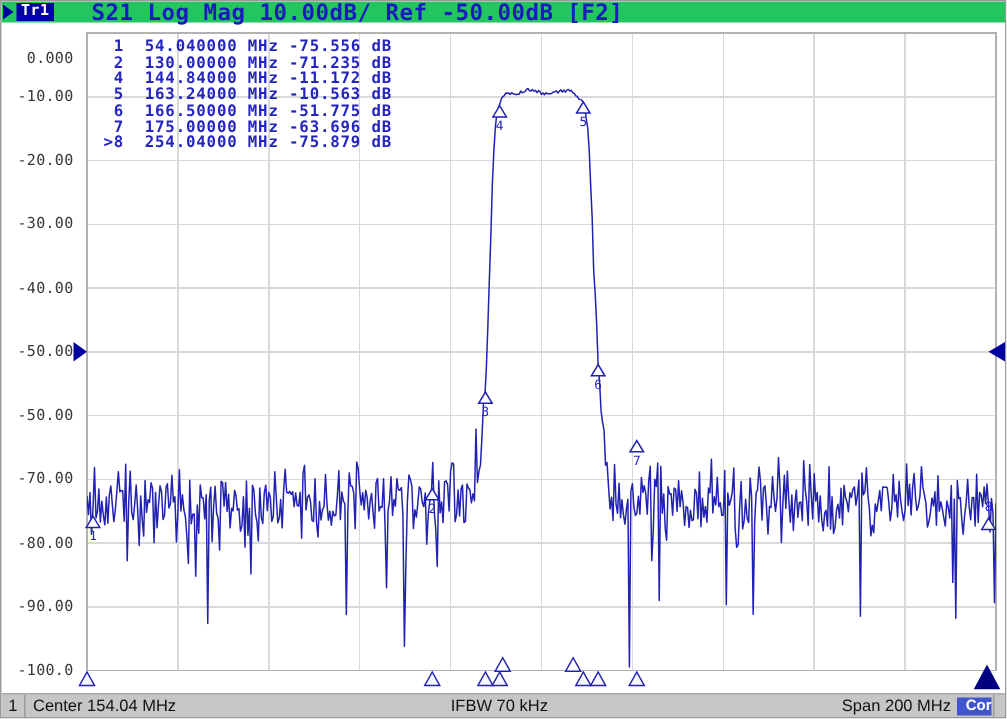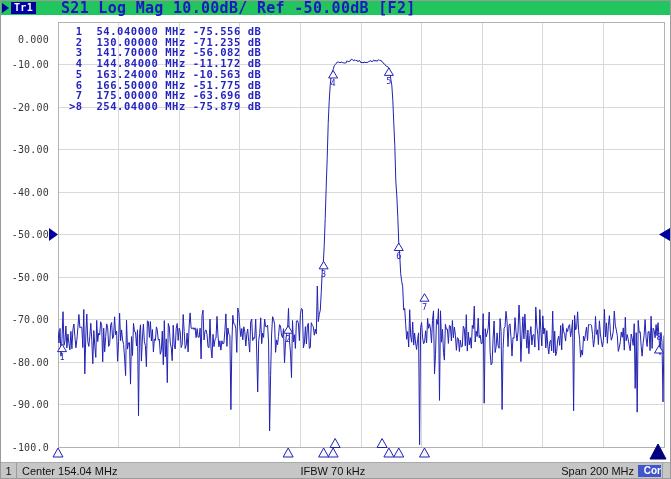--- a/index.html
+++ b/index.html
@@ -131,21 +131,20 @@
       <div class="ylab" style="top: 270.5px;">-50.00</div>
       <div class="ylab" style="top: 313px;">-70.00</div>
       <div class="ylab" style="top: 355.5px;">-80.00</div>
       <div class="ylab" style="top: 398px;">-90.00</div>
       <div class="ylab" style="top: 440.5px;">-100.0</div>
     </div>
 
   <div class="mtable" id="mtable">
       <div class="mrow"> 1  54.040000 MHz -75.556 dB</div>
       <div class="mrow"> 2  130.00000 MHz -71.235 dB</div>
-      <div class="mrow"> 3  141.70000 MHz -56.082 dB</div>
       <div class="mrow"> 4  144.84000 MHz -11.172 dB</div>
       <div class="mrow"> 5  163.24000 MHz -10.563 dB</div>
       <div class="mrow"> 6  166.50000 MHz -51.775 dB</div>
       <div class="mrow"> 7  175.00000 MHz -63.696 dB</div>
       <div class="mrow">&gt;8  254.04000 MHz -75.879 dB</div>
     </div>
 
   <div class="statusbar">
     <div class="sb-ch">1</div>
     <div class="sb-center">Center 154.04 MHz</div>

